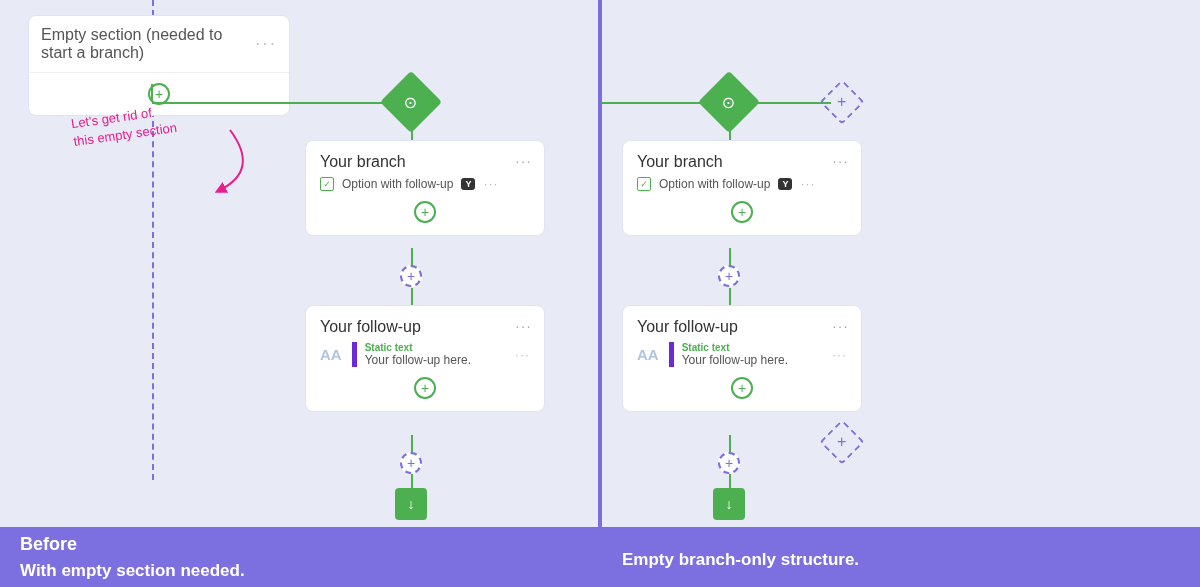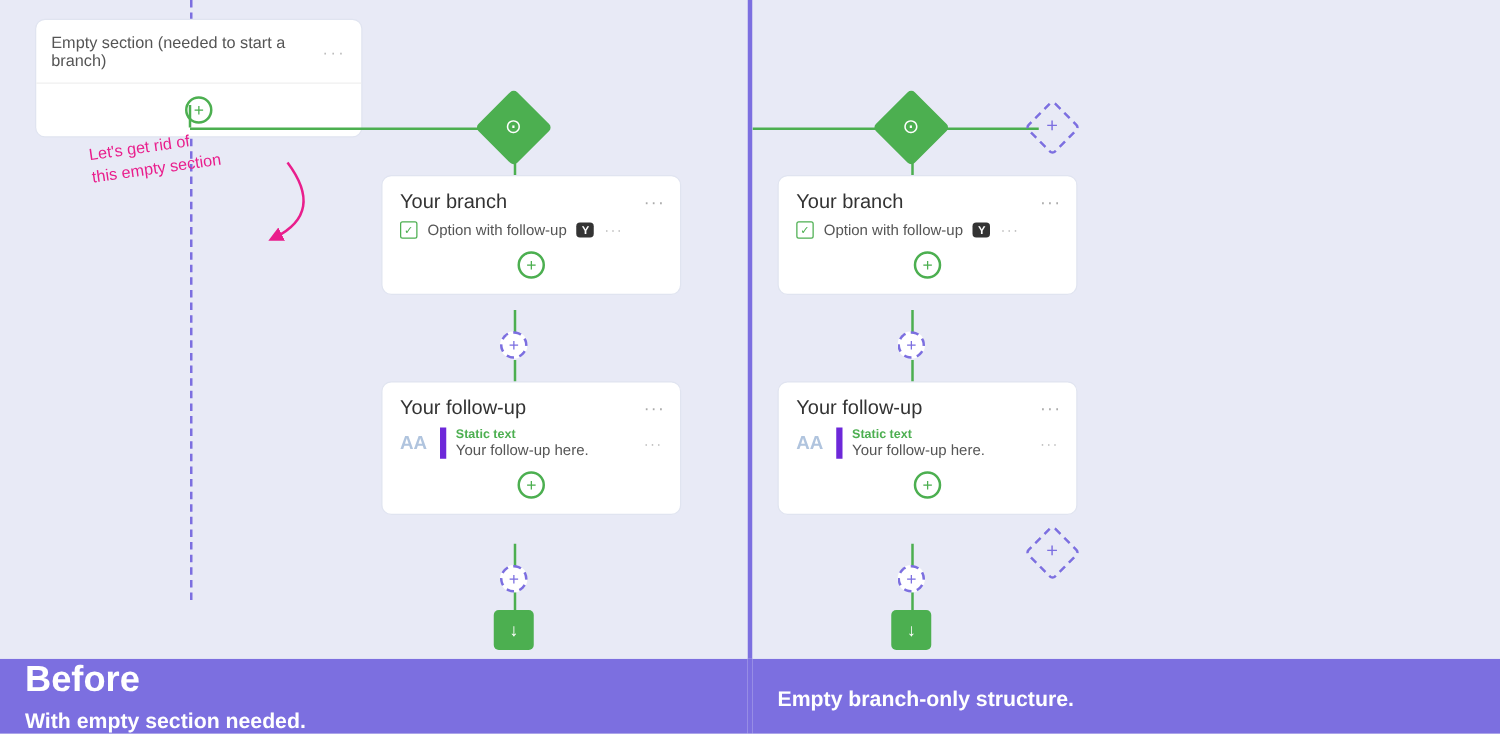--- a/index.html
+++ b/index.html
@@ -58,21 +58,21 @@
     }
 
     .footer-divider {
       width: 4px;
       background: #7c6fe0;
       flex-shrink: 0;
     }
 
     .footer-title {
       color: white;
-      font-size: 29px;
+      font-size: 18px;
       font-weight: 800;
     }
 
     .footer-subtitle {
       color: white;
       font-size: 17px;
       font-weight: 700;
       margin-top: 6px;
     }
 
@@ -280,21 +280,21 @@
       display: flex;
       flex-direction: column;
       align-items: stretch;
     }
 
     .empty-card-header {
       display: flex;
       justify-content: space-between;
       align-items: center;
       padding: 10px 12px;
-      font-size: 13px;
+      font-size: 16px;
       color: #555;
     }
 
     .empty-card-body {
       border-top: 1px solid #f0f0f0;
       display: flex;
       align-items: center;
       justify-content: center;
       padding: 10px;
     }

